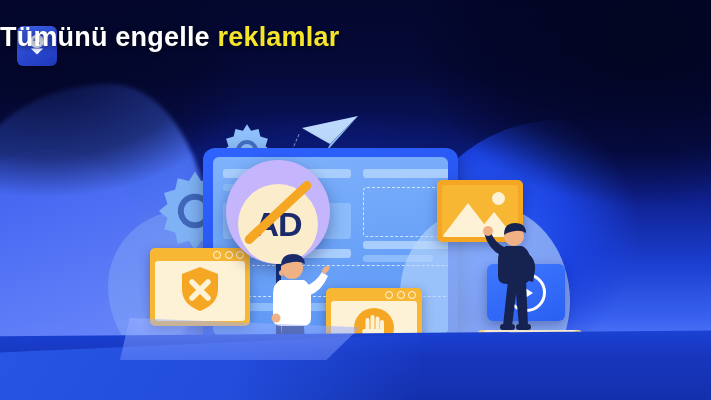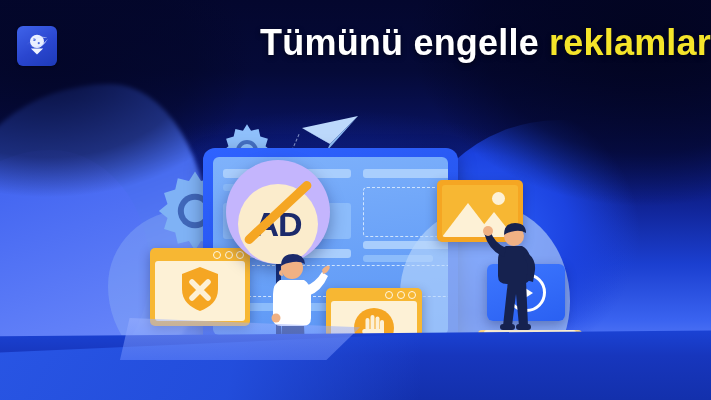--- a/index.html
+++ b/index.html
@@ -76,22 +76,22 @@
   }
 
   
   .logo{
     position:absolute;left:17px;top:26px;width:40px;height:40px;border-radius:6px;
     background:linear-gradient(150deg,#3f63ea 0%,#2a46cf 55%,#1d3ab8 100%);
     box-shadow:0 1px 3px rgba(0,0,0,.45);
     display:flex;align-items:center;justify-content:center;
   }
   .title{
-    position:absolute;left:0;right:0;top:22px;text-align:right;
-    font-size:36px;font-weight:bold;color:#ffffff;letter-spacing:.2px;
+    position:absolute;left:0;right:0;top:22px;text-align:left;
+    font-size:27px;font-weight:bold;color:#ffffff;letter-spacing:.2px;
     text-shadow:0 2px 5px rgba(0,0,0,.5);
   }
   .title .hl{color:#f5e52a;}
   .subtitle{
     position:absolute;left:0;right:0;top:63px;text-align:center;
     font-size:13.5px;color:#eef2ff;letter-spacing:.1px;
     text-shadow:0 1px 3px rgba(0,0,0,.55);
   }
 
   

